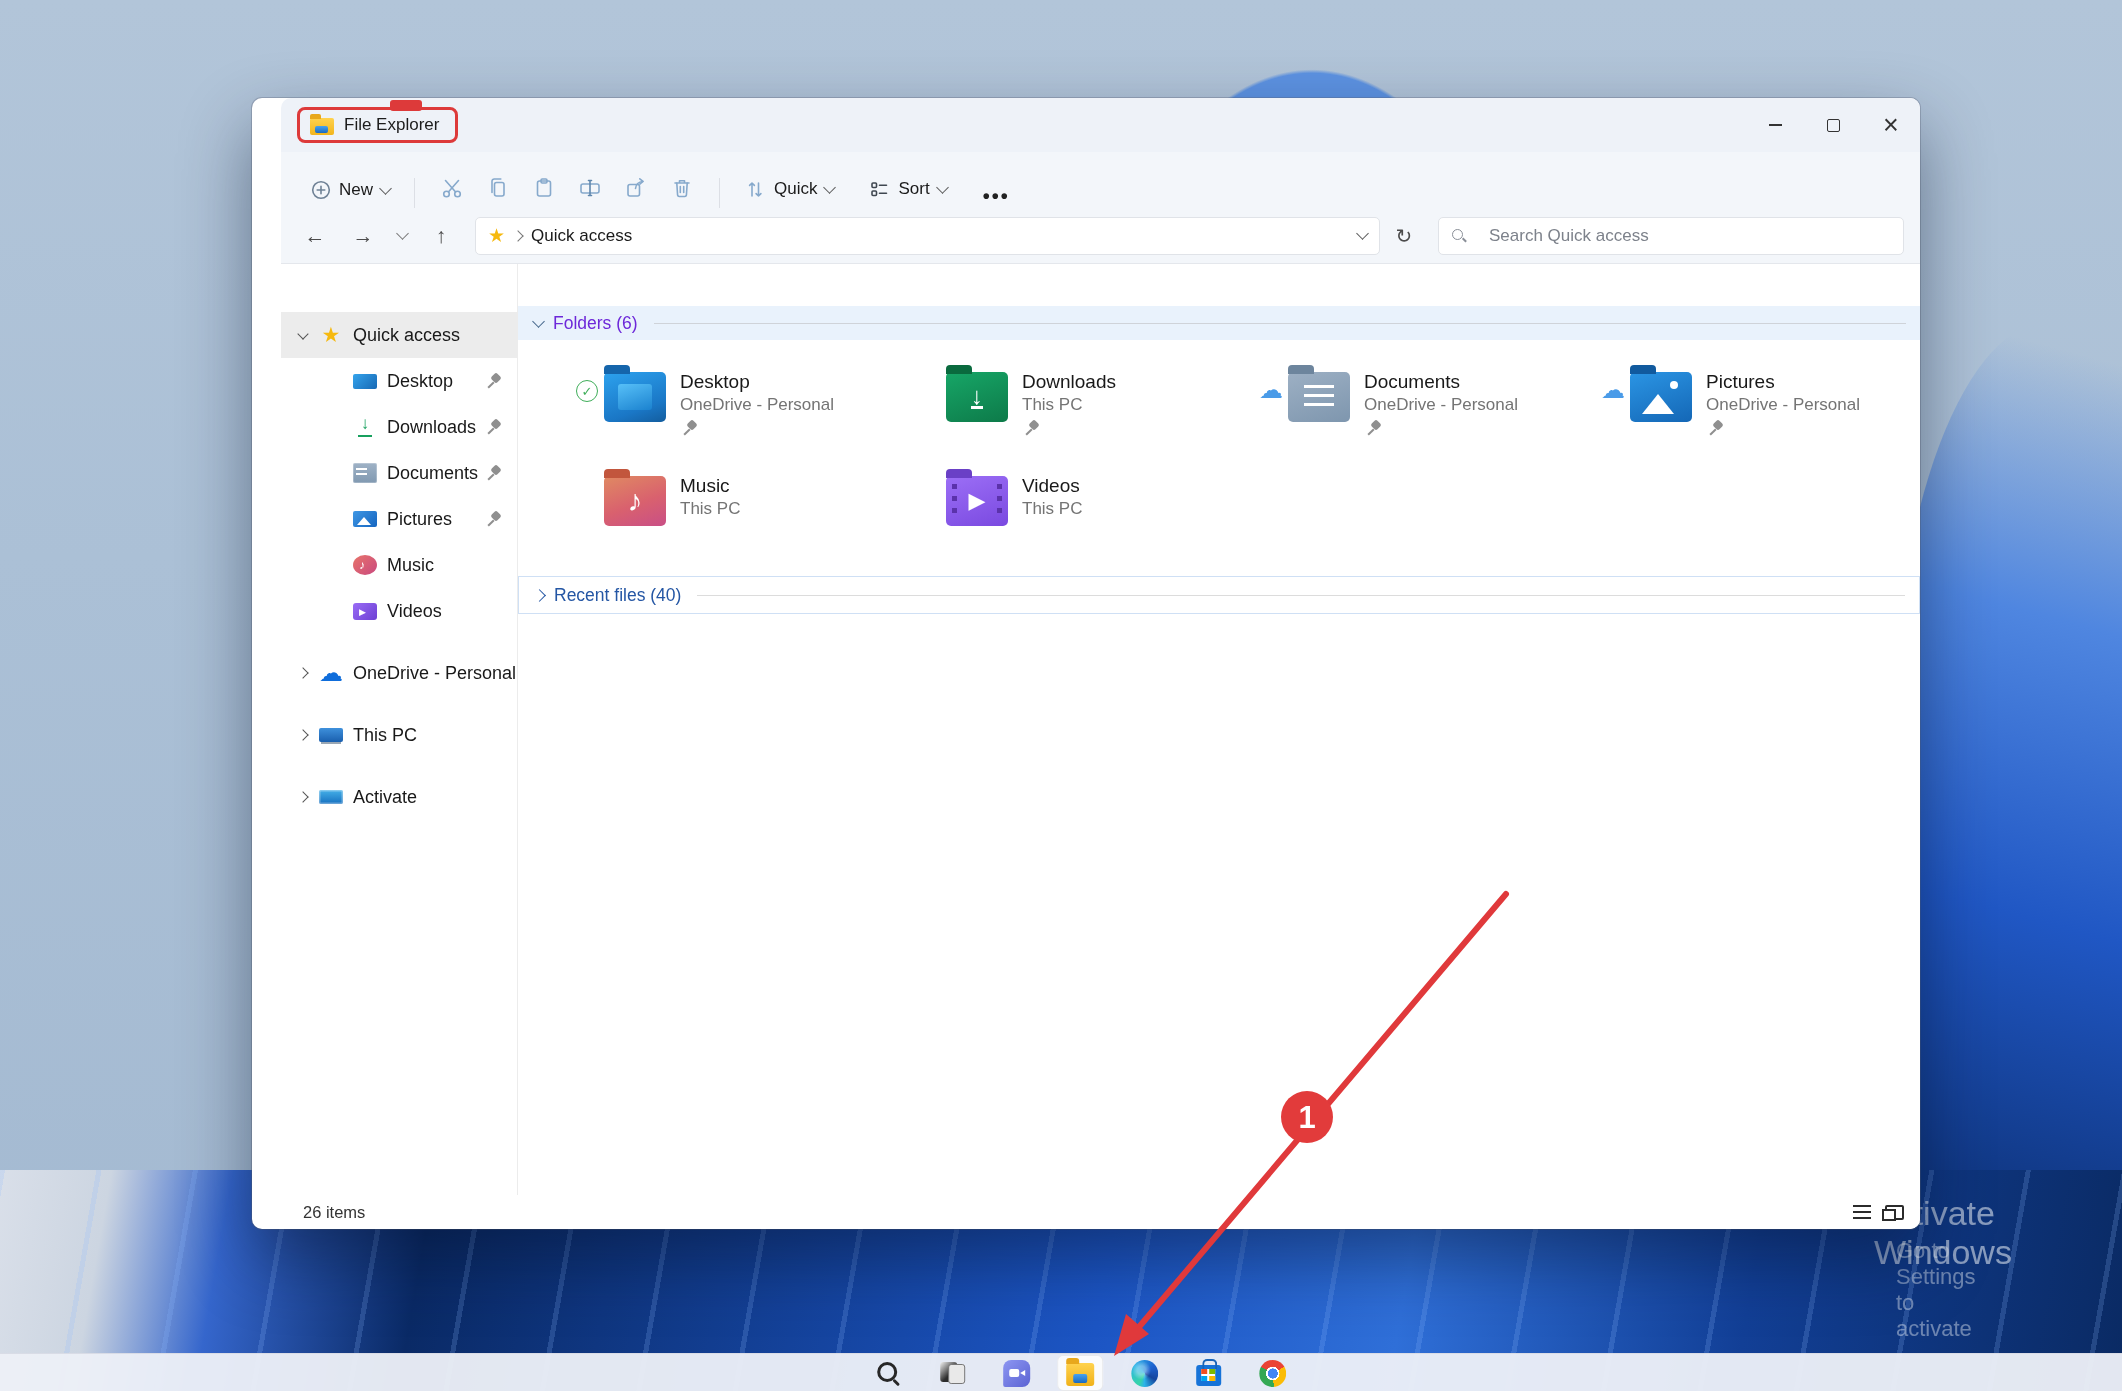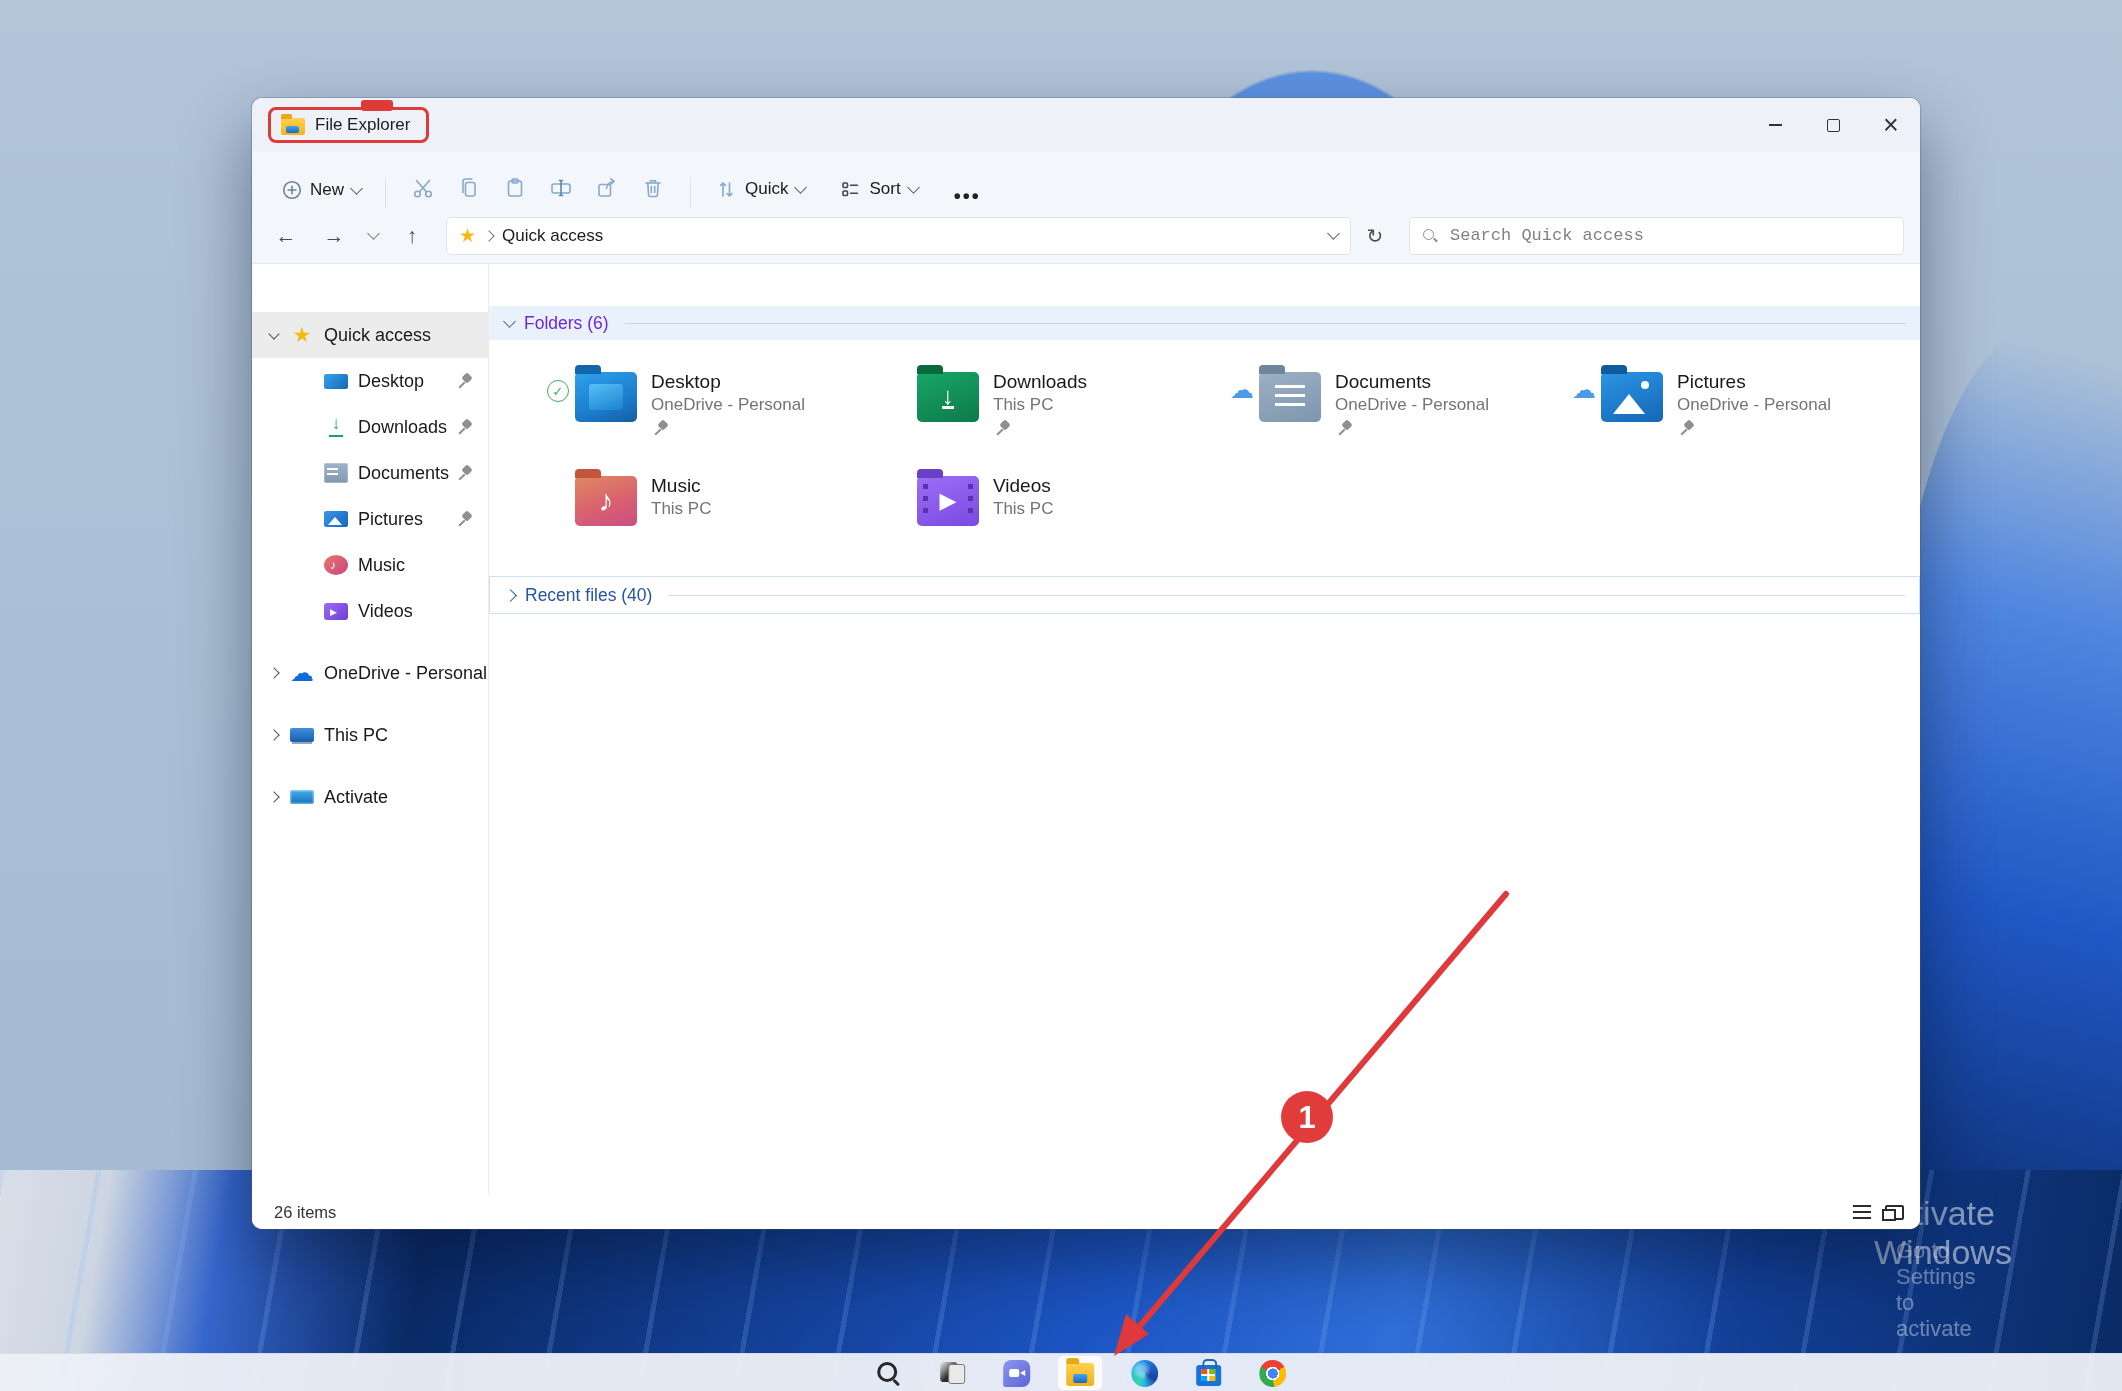--- a/index.html
+++ b/index.html
@@ -22,21 +22,21 @@
       linear-gradient(100deg,#d9dfe9 0,#ccd5e1 110px,#3566cc 230px,#0a2a66 430px,#1c55c4 52%,#2f6fd8 66%,#123f96 82%,#0a2a63 100%);}
 
   
   .watermark{position:absolute;z-index:1;color:#eef3f8;}
   .wm1{left:1874px;top:1194px;position:absolute;font-size:34px;opacity:.55;}
   .wm2{left:1896px;top:1238px;position:absolute;font-size:22px;opacity:.42;}
 
   
   .window{position:absolute;left:252px;top:98px;width:1668px;height:1131px;z-index:5;
     background:#fff;border-radius:10px;display:flex;flex-direction:column;
-    box-shadow:0 30px 70px rgba(5,15,40,.45),0 0 0 1px rgba(100,110,130,.35);}
+    box-shadow:0 30px 70px rgba(5,15,40,.45),0 0 0 1px rgba(100,110,130,.35);padding-left:29px;}
   .titlebar{height:54px;flex:0 0 54px;background:#eef2f8;border-radius:10px 10px 0 0;
     display:flex;align-items:center;justify-content:space-between;padding-left:16px;}
   .tab-annot{position:relative;display:flex;align-items:center;gap:10px;
     border:3px solid #dd3a3a;border-radius:8px;padding:5px 16px 5px 10px;}
   .tab-annot::after{content:"";position:absolute;top:-10px;left:58%;width:32px;height:11px;
     background:#dd3a3a;border-radius:3px;}
   .fe-mini{position:relative;width:24px;height:17px;background:linear-gradient(#ffd24e,#f2b51d);
     border-radius:2px;margin-top:3px;}
   .fe-mini::before{content:"";position:absolute;top:-4px;left:0;width:11px;height:5px;
     background:#e8a81c;border-radius:2px 2px 0 0;}
@@ -70,21 +70,21 @@
   .addressbar{width:905px;height:38px;background:#fff;border:1px solid #e0e3e8;border-radius:5px;
     display:flex;align-items:center;padding:0 12px;gap:9px;margin-left:8px;}
   .crumb-star{color:#f6b90f;font-size:19px;}
   .crumb-chev{width:8px;height:8px;border-right:1.6px solid #777;border-bottom:1.6px solid #777;
     transform:rotate(-45deg);}
   .crumb-text{font-size:17px;color:#1a1a1a;}
   .addr-spacer{flex:1;}
   .refresh{width:40px;height:40px;display:flex;align-items:center;justify-content:center;
     font-size:20px;color:#4c4c4c;cursor:pointer;}
   .searchbox{flex:1;height:38px;background:#fff;border:1px solid #e0e3e8;border-radius:5px;
-    display:flex;align-items:center;gap:10px;padding:0 12px;margin-left:10px;margin-right:4px;font-family:Liberation Mono, monospace;}
+    display:flex;align-items:center;gap:20px;padding:0 12px;margin-left:10px;margin-right:4px;}
   .mag{position:relative;width:16px;height:16px;flex:0 0 16px;}
   .mag::before{content:"";position:absolute;left:1px;top:1px;width:9px;height:9px;
     border:1.7px solid #8a8f98;border-radius:50%;}
   .mag::after{content:"";position:absolute;left:11px;top:11px;width:5px;height:1.7px;
     background:#8a8f98;transform:rotate(45deg);}
   .searchbox input{border:none;outline:none;font-size:17px;color:#1a1a1a;flex:1;background:transparent;
     font-family:inherit;}
   .searchbox input::placeholder{color:#7d828b;}
 
   

